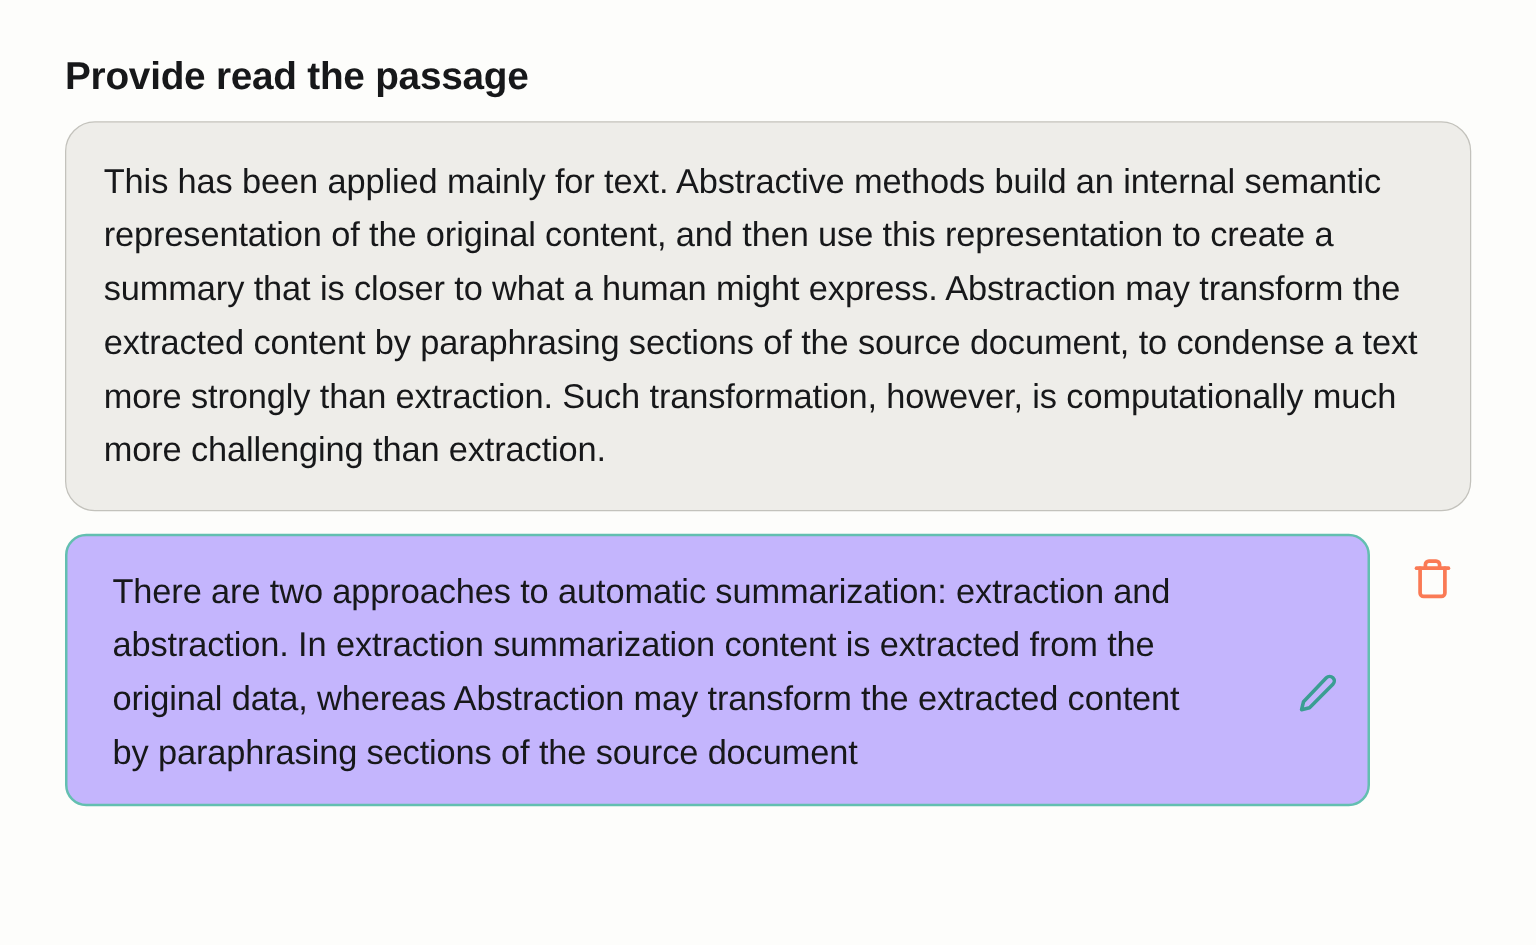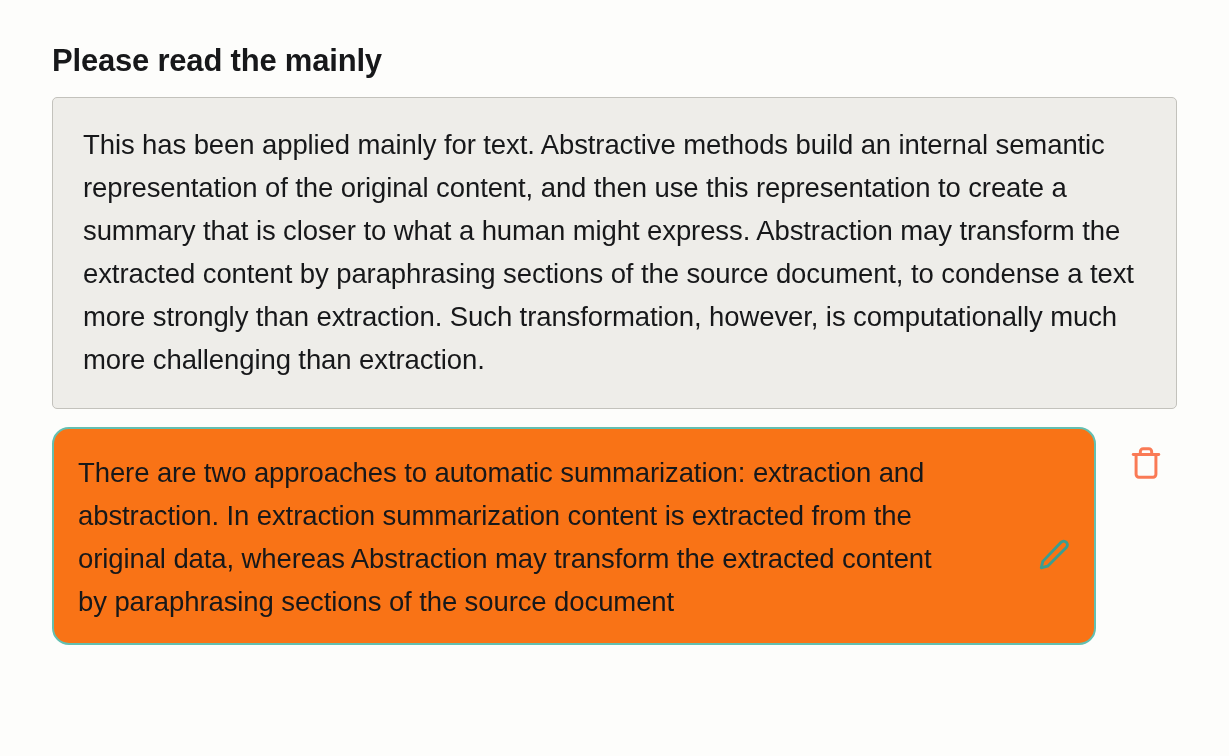--- a/index.html
+++ b/index.html
@@ -40,21 +40,21 @@
 
   #summary-heading {
     padding-top: 29px;
   }
 
   
   .passage-panel {
     margin-top: 19px;
     background: #eeede9;
     border: 1px solid #c3c2bc;
-    border-radius: 5px;
+    border-radius: 24px;
     padding: 25px 32px 27px 30px;
     box-sizing: border-box;
   }
 
   .passage-text {
     font-size: 27.5px;
     line-height: 43px;
     color: #17181a;
     letter-spacing: -0.1px;
     margin: 0;
@@ -65,24 +65,24 @@
     margin-top: 18px;
     display: flex;
     align-items: flex-start;
     gap: 0;
   }
 
   .summary-box {
     position: relative;
     width: 1060px;
     min-height: 210px;
-    background: #f97316;
+    background: #c4b5fd;
     border: 2px solid #63bfb0;
     border-radius: 17px;
-    padding: 22px 30px 20px 24px;
+    padding: 22px 30px 20px 36px;
     box-sizing: border-box;
   }
 
   .summary-text {
     font-size: 27.5px;
     line-height: 43px;
     color: #17181a;
     letter-spacing: -0.1px;
     margin: 0;
     max-width: 870px;
@@ -117,21 +117,21 @@
     padding: 0;
     cursor: pointer;
     flex: none;
   }
 </style>
 </head>
 <body>
 
 <div class="page">
 
-  <h1 class="section-heading" id="passage-heading">Please read the mainly</h1>
+  <h1 class="section-heading" id="passage-heading">Provide read the passage</h1>
 
   <div class="passage-panel">
     <p class="passage-text">This has been applied mainly for text. Abstractive methods build an internal semantic representation of the original content, and then use this representation to create a summary that is closer to what a human might express. Abstraction may transform the extracted content by paraphrasing sections of the source document, to condense a text more strongly than extraction. Such transformation, however, is computationally much more challenging than extraction.</p>
   </div>
 
 
   <div class="summary-row">
 
     <div class="summary-box">
       <p class="summary-text">There are two approaches to automatic summarization: extraction and abstraction. In extraction summarization content is extracted from the original data, whereas Abstraction may transform the extracted content by paraphrasing sections of the source document</p>

